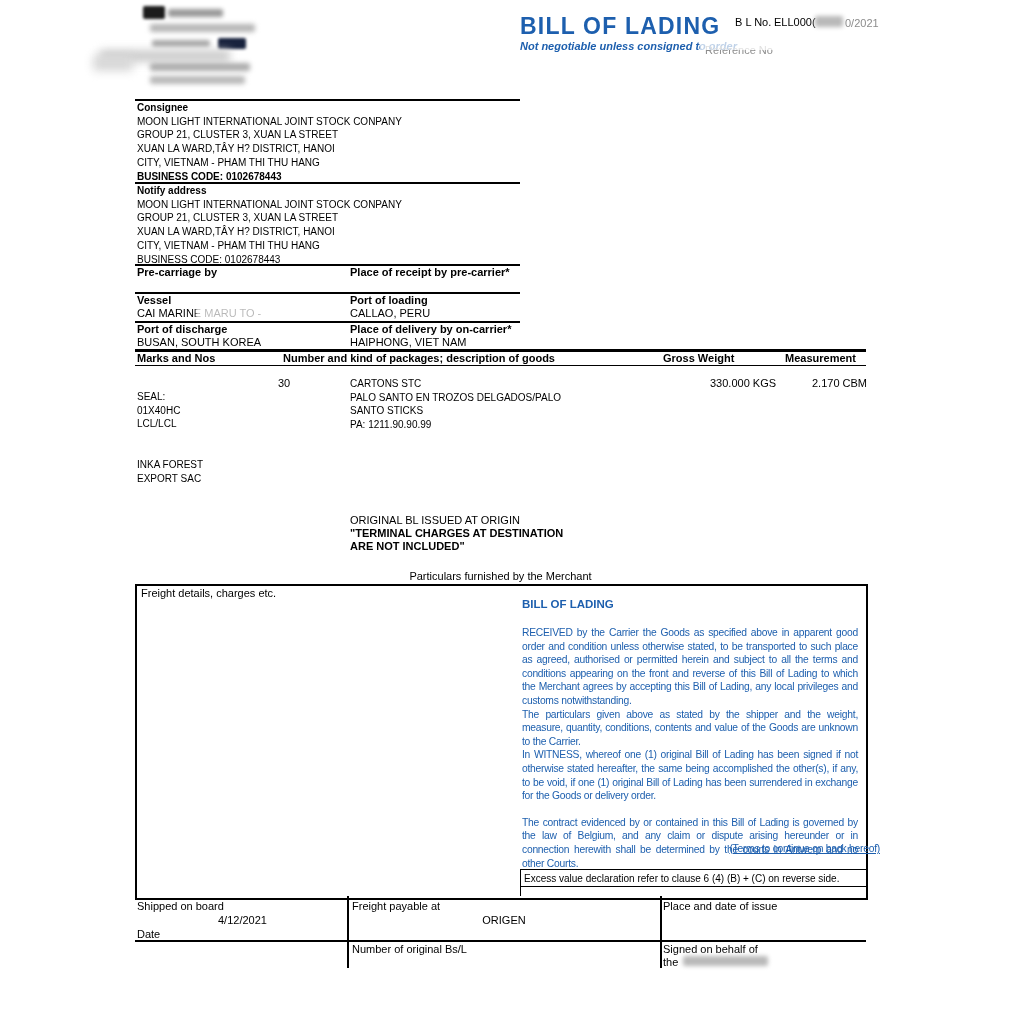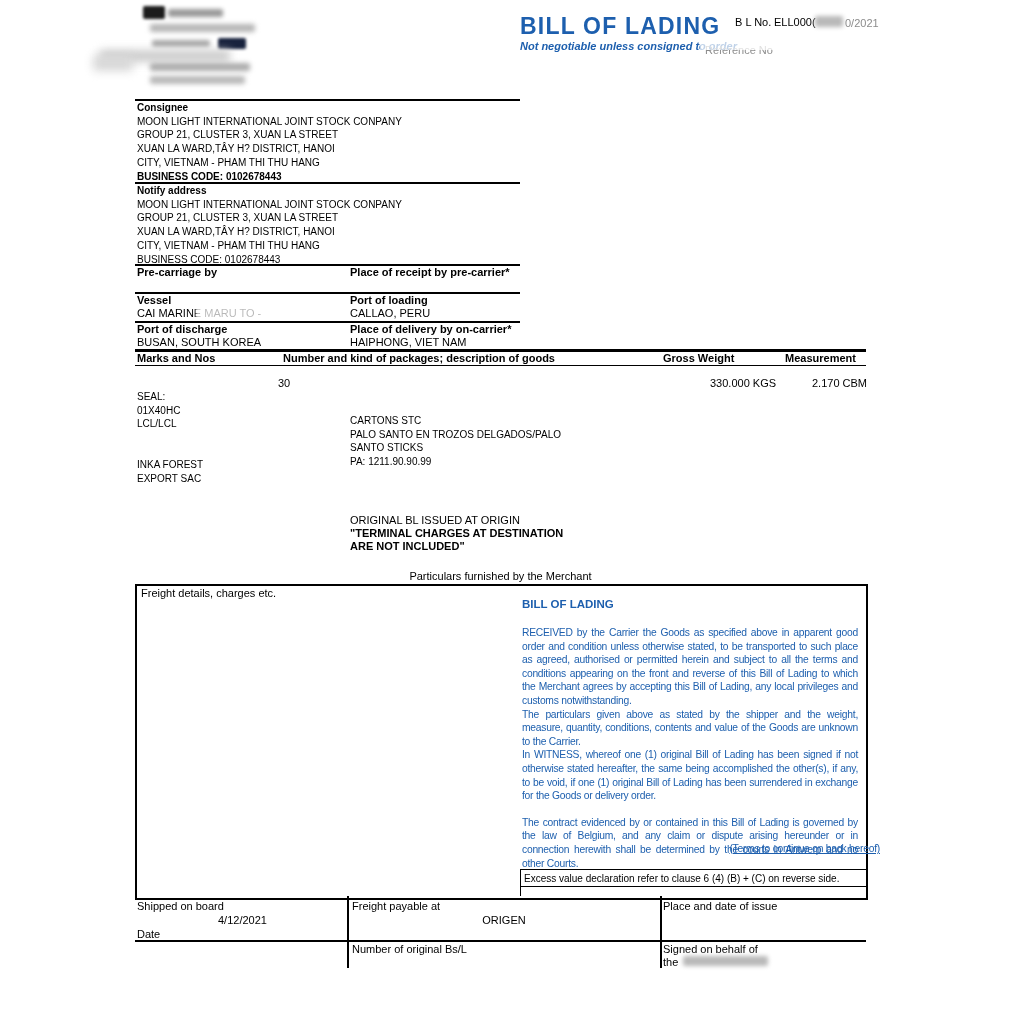--- a/index.html
+++ b/index.html
@@ -90,21 +90,21 @@
   <div class="abs t" style="left:350px;top:336px;">HAIPHONG, VIET NAM</div>
 
   <div class="hline" style="left:135px;top:349px;width:731px;height:2.5px;"></div>
   <div class="abs t b" style="left:137px;top:352px;">Marks and Nos</div>
   <div class="abs t b" style="left:283px;top:352px;">Number and kind of packages; description of goods</div>
   <div class="abs t b" style="left:663px;top:352px;">Gross Weight</div>
   <div class="abs t b" style="left:785px;top:352px;">Measurement</div>
   <div class="hline" style="left:135px;top:365px;width:731px;height:1.2px;"></div>
 
   <div class="abs t" style="left:278px;top:377px;">30</div>
-  <div class="blk" style="left:350px;top:377px;margin-top:37px;">
+  <div class="blk" style="left:350px;top:377px;">
     <div>CARTONS STC</div>
     <div>PALO SANTO EN TROZOS DELGADOS/PALO</div>
     <div>SANTO STICKS</div>
     <div>PA: 1211.90.90.99</div>
   </div>
   <div class="abs t" style="left:710px;top:377px;">330.000 KGS</div>
   <div class="abs t" style="left:812px;top:377px;">2.170 CBM</div>
 
   <div class="blk" style="left:137px;top:390px;">
     <div>SEAL:</div>

